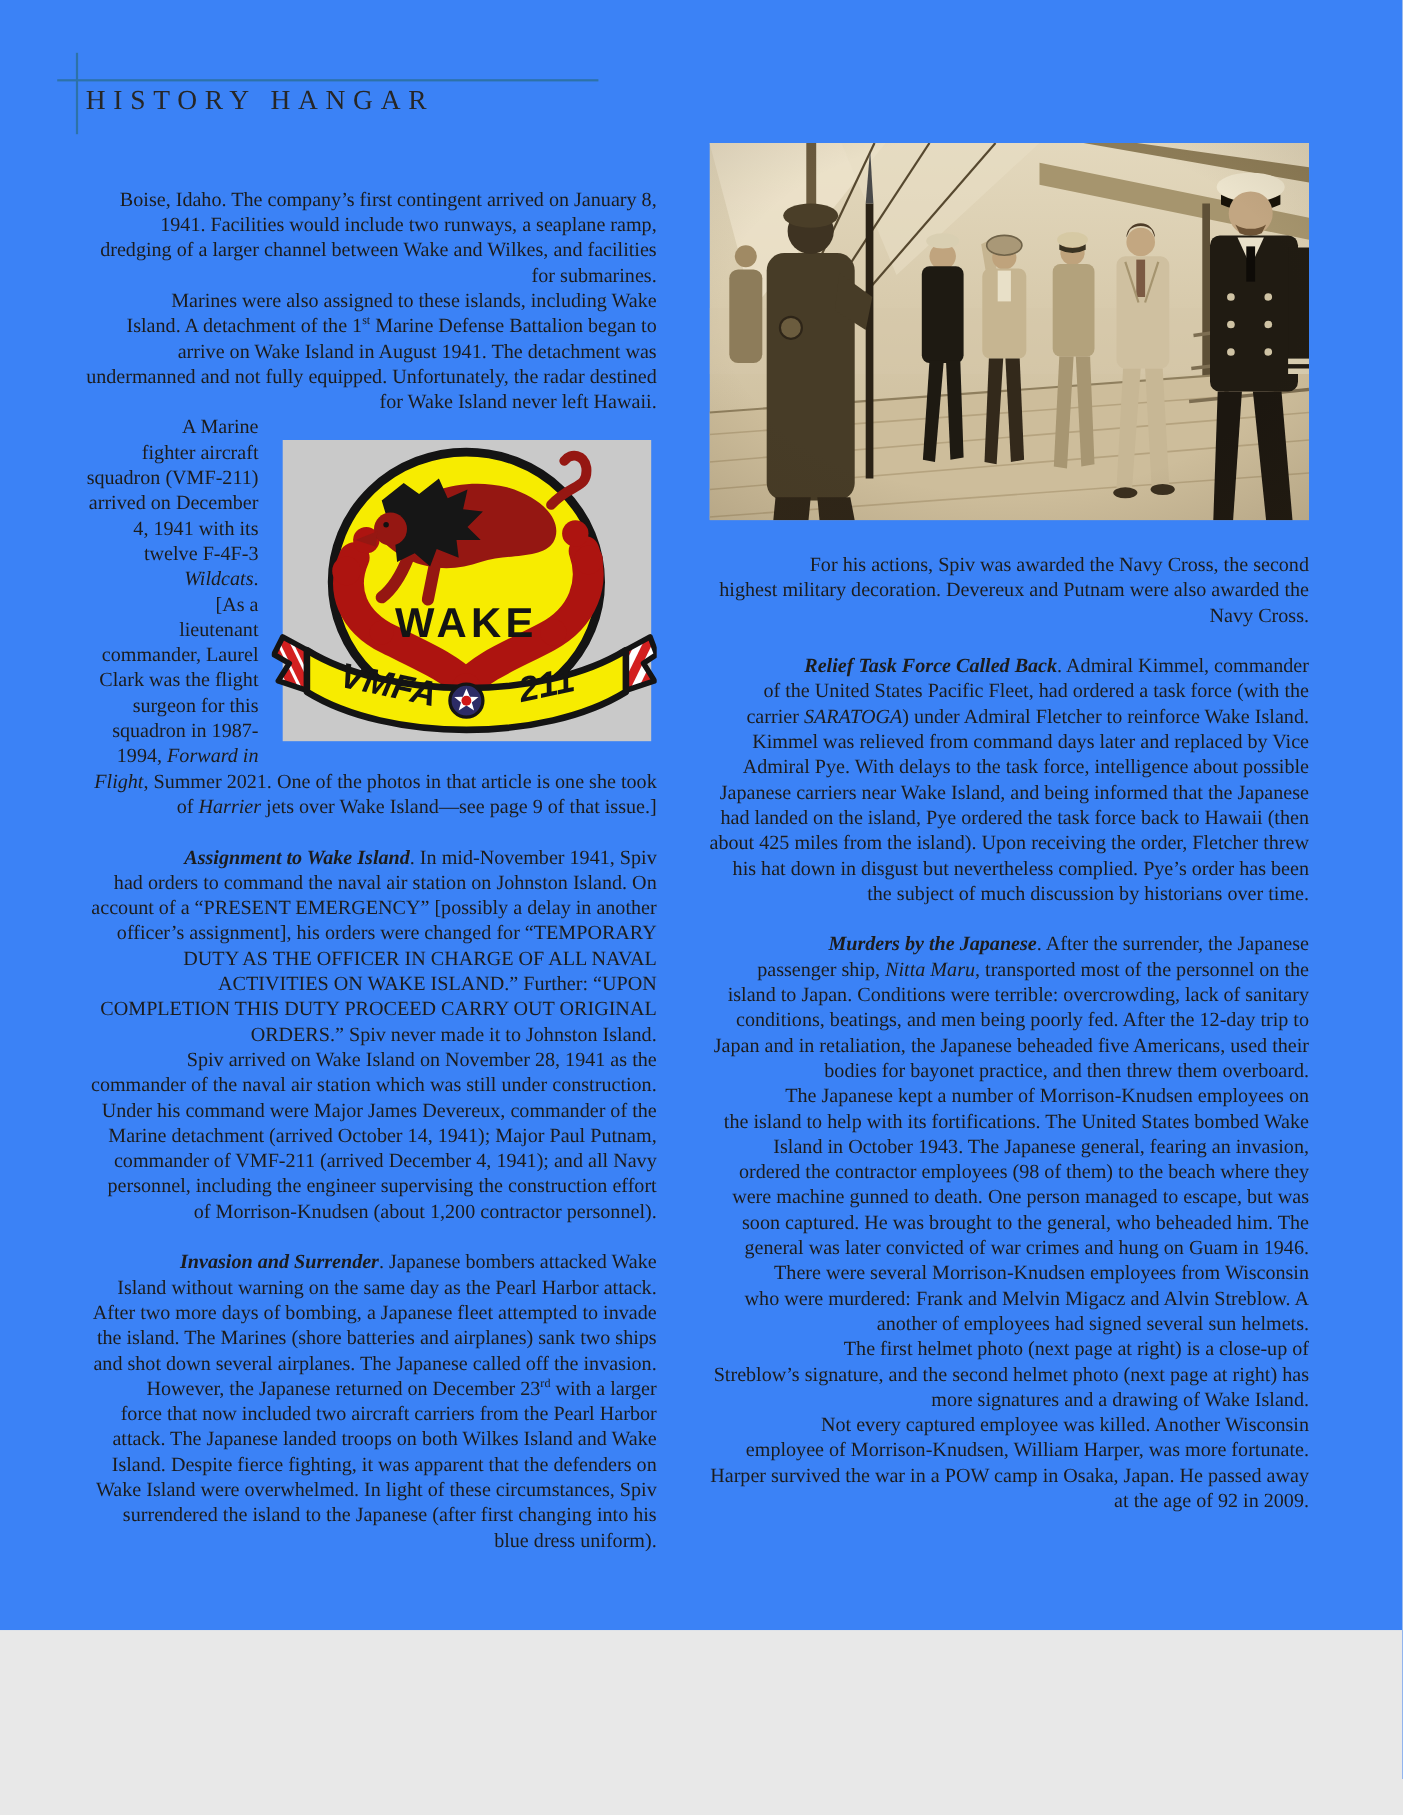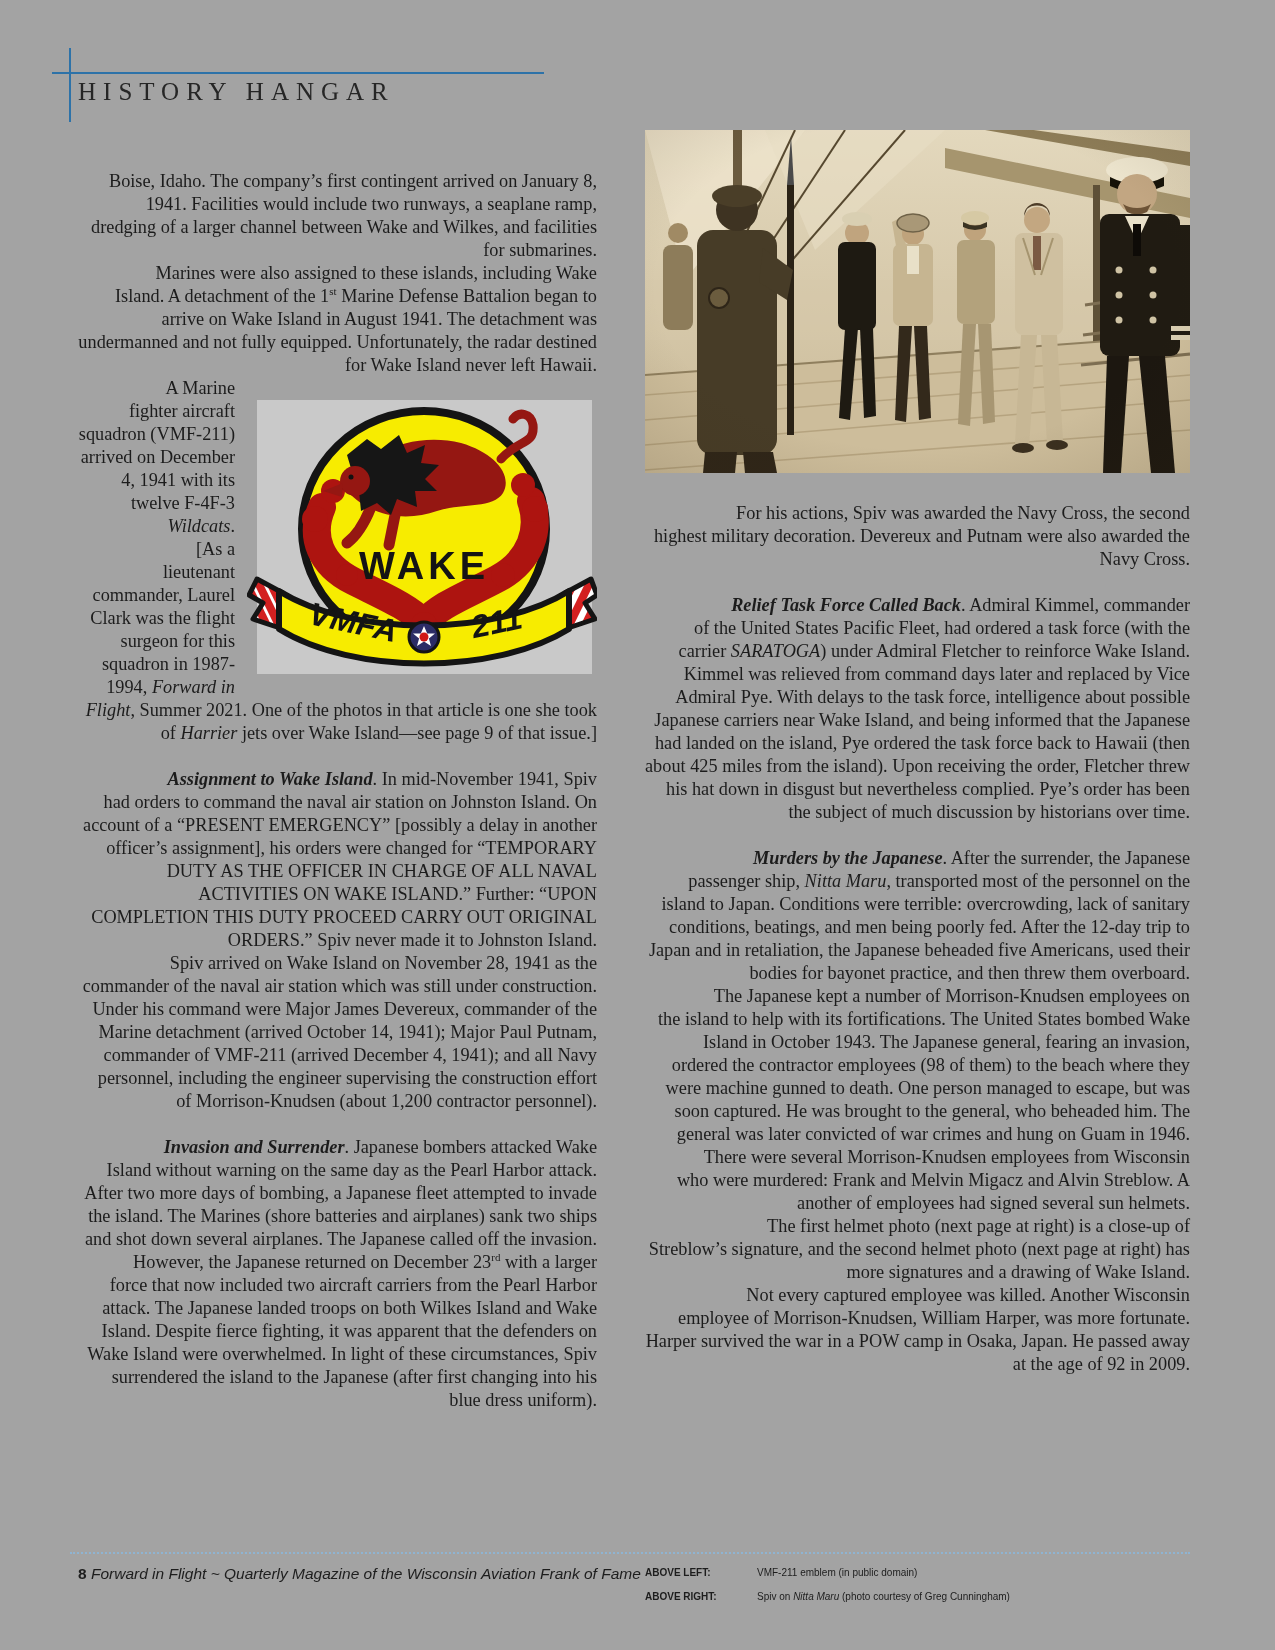--- a/index.html
+++ b/index.html
@@ -1,16 +1,16 @@
 <!DOCTYPE html>
 <html><head>
 <meta charset="utf-8">
 <style>
   html,body{margin:0;padding:0;background:#e8e8e8;}
-  .page{position:relative;width:1275px;height:1650px;background:#a3a3a3;margin:0 auto;overflow:hidden;
+  .page{position:relative;width:1275px;height:1482px;background:#3b82f6;margin:0 auto;overflow:hidden;
         font-family:"Liberation Serif",serif;color:#1c1c1c;}
   
   .rule-v{position:absolute;left:69px;top:48px;width:2px;height:74px;}
   .rule-h{position:absolute;left:52px;top:72px;width:492px;height:2px;}
   h1.title{position:absolute;left:78px;top:78px;margin:0;font-size:25px;font-weight:normal;
            letter-spacing:7px;color:#262626;font-family:"Liberation Serif",serif;}
   
   .col{position:absolute;font-size:18.3px;line-height:23px;text-align:right;}
   .col-left{left:78px;top:170px;width:519px;}
   .col-right{left:645px;top:130px;width:545px;}

